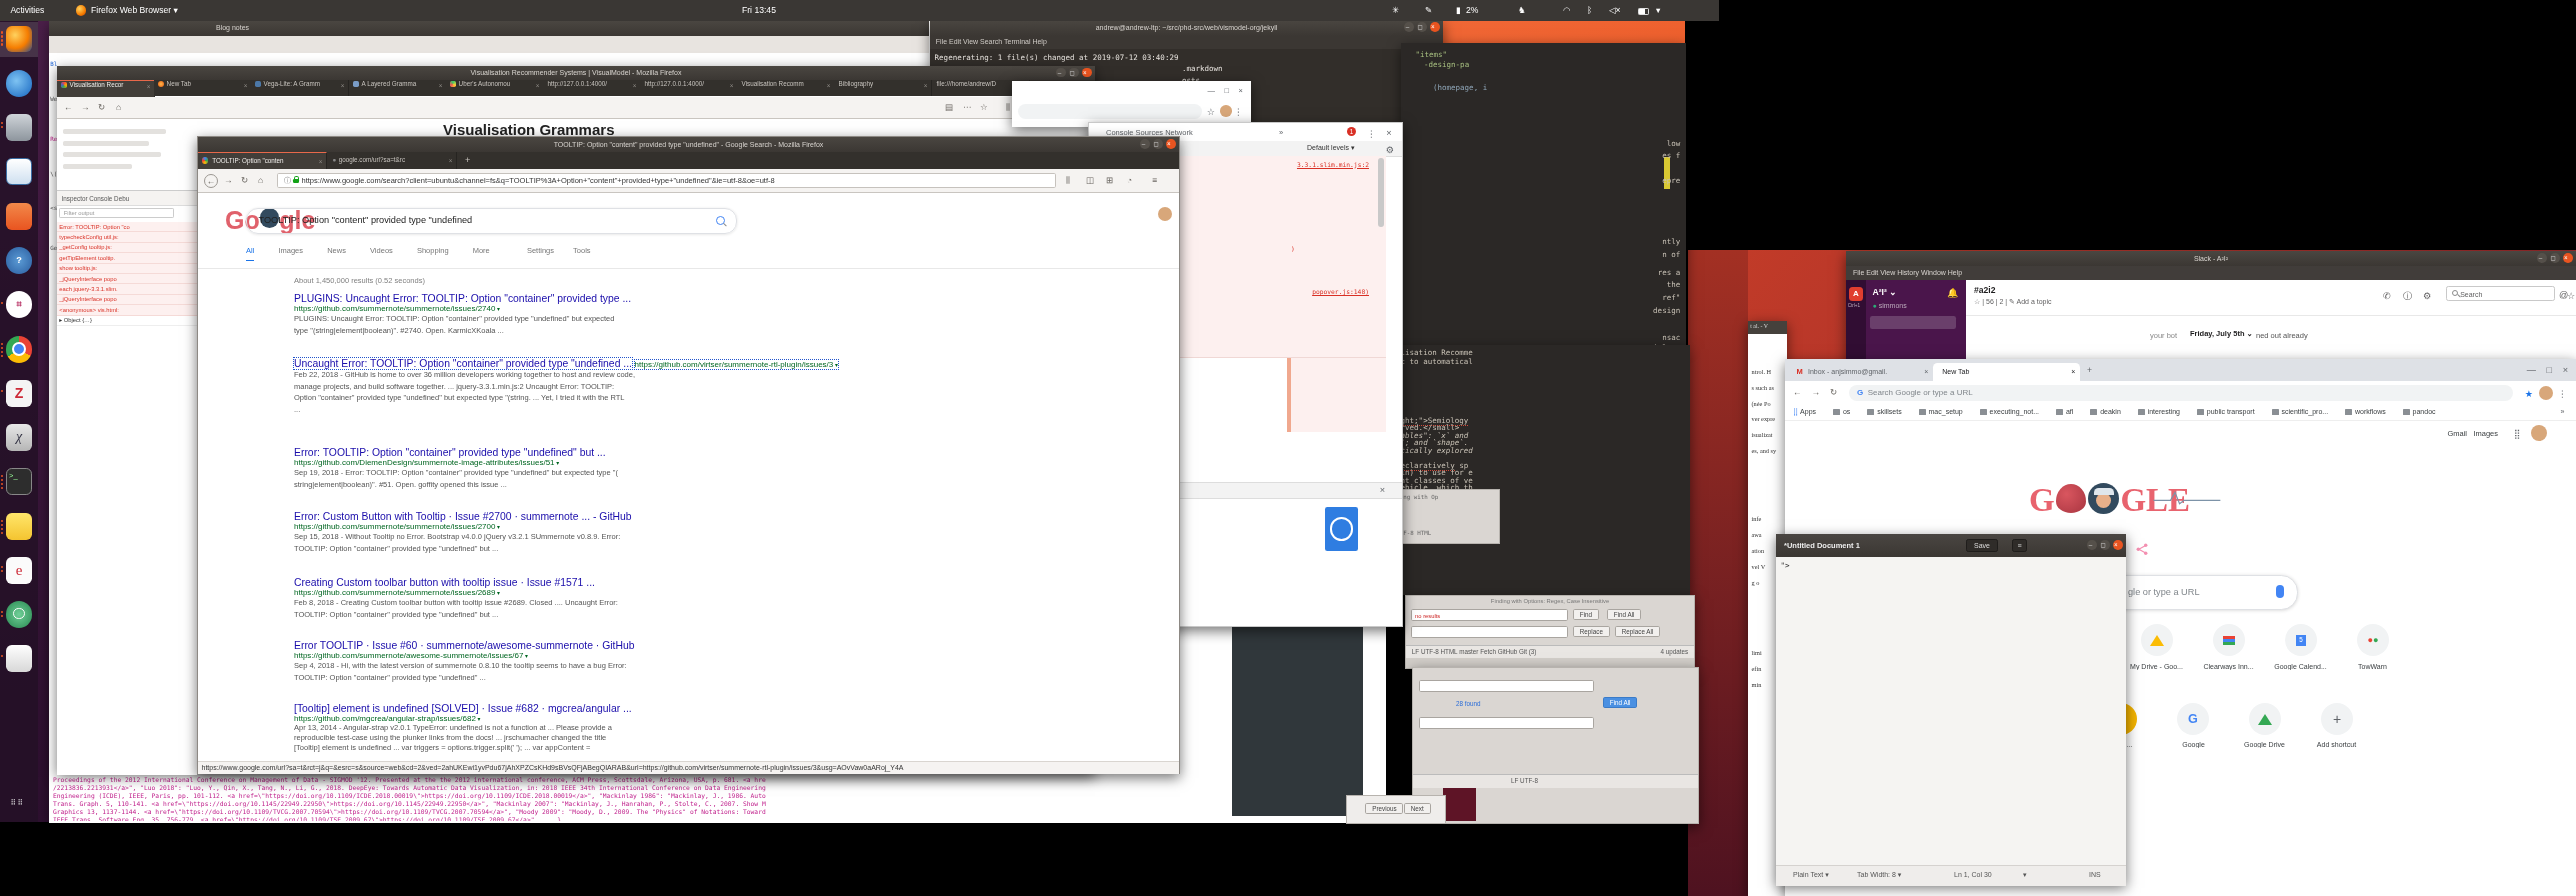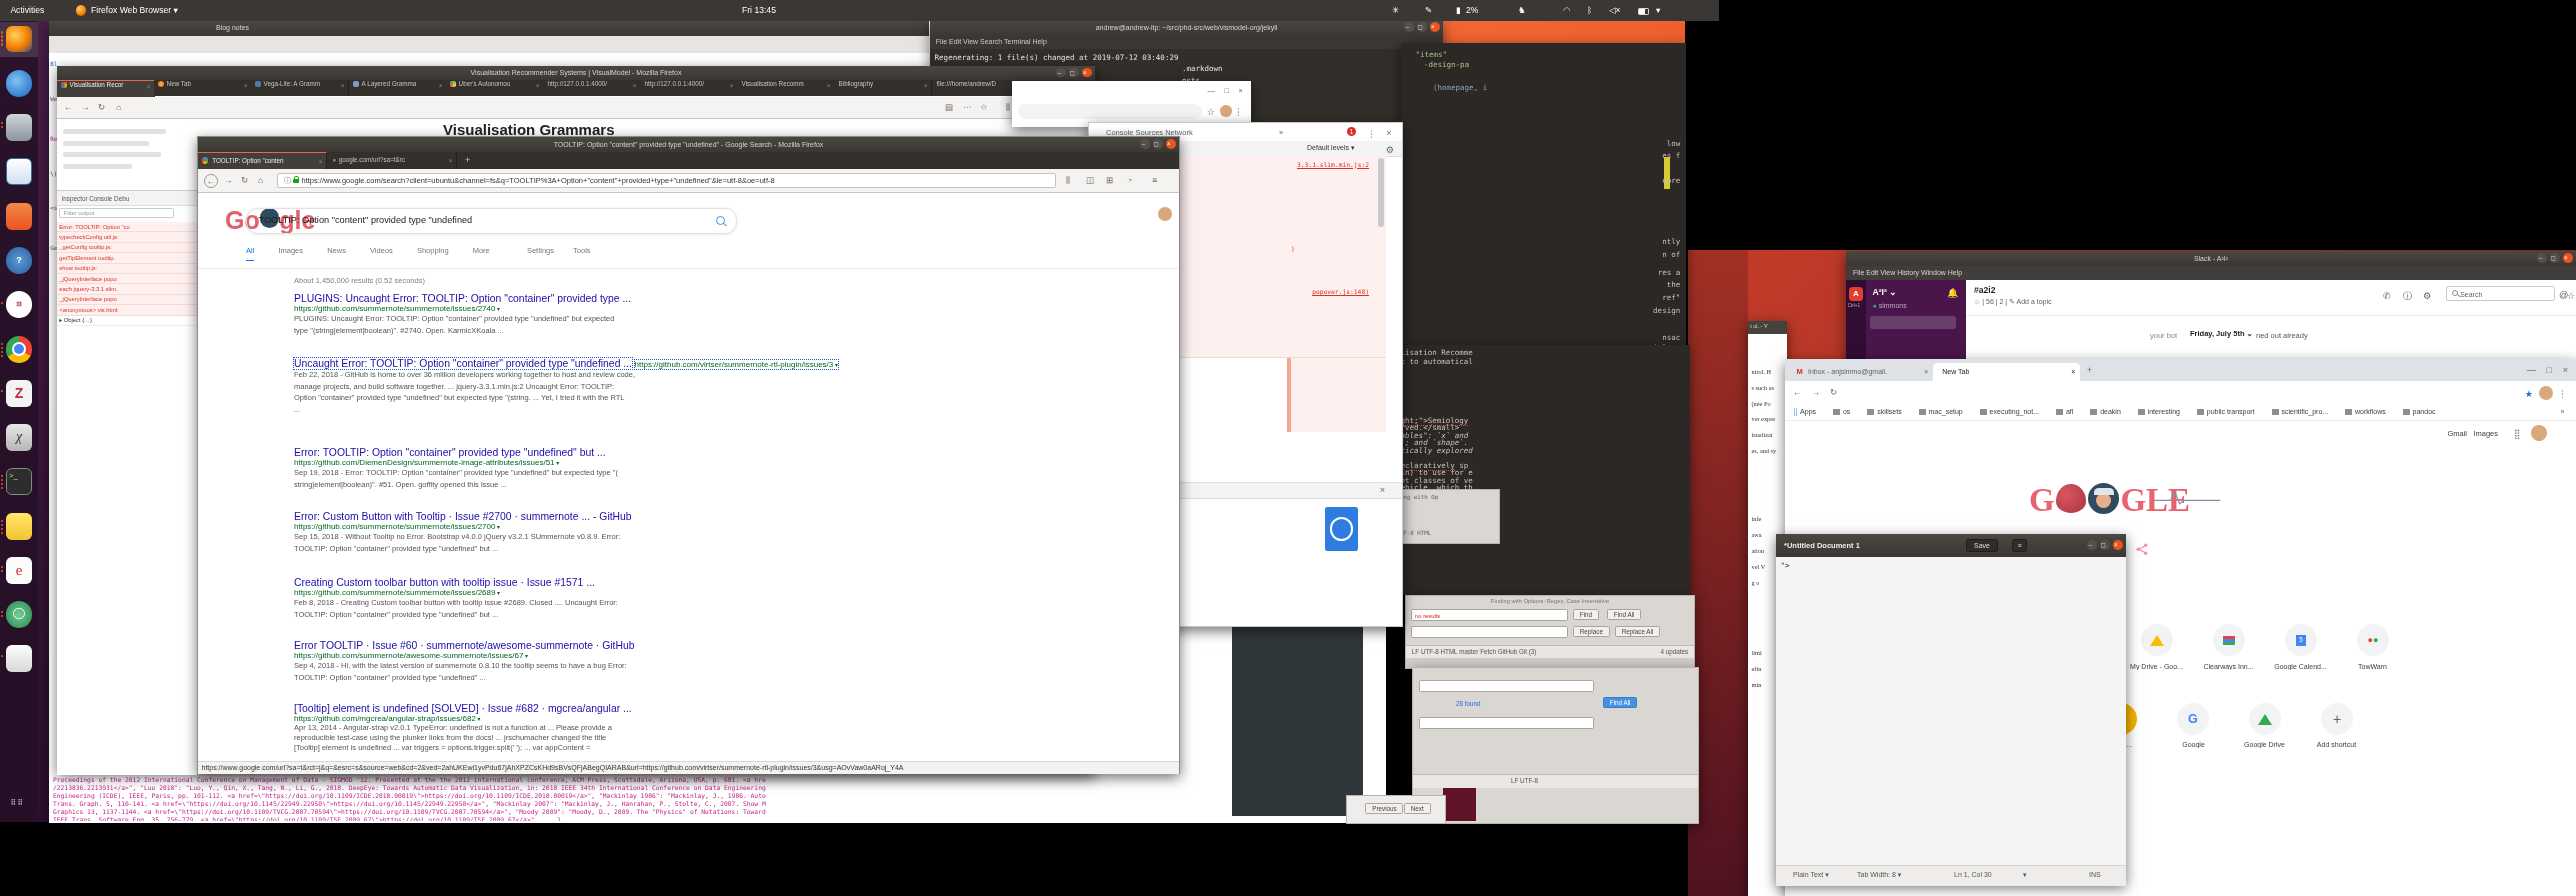--- a/index.html
+++ b/index.html
@@ -535,20 +535,23 @@
       </div>
       <span class="abs" style="left:302px;top:6.3px;color:#5f6368;font-size:8.6px;">+</span>
       <span class="abs" style="right:40px;top:6.3px;color:#5f6368;">—</span>
       <span class="abs" style="right:24px;top:6.3px;color:#5f6368;">□</span>
       <span class="abs" style="right:8px;top:6.3px;color:#5f6368;">×</span>
     </div>
     <div class="abs" style="left:0;top:22px;width:100%;height:23px;background:#fff;border-bottom:0.6px solid #dadce0;">
       <span class="abs navg" style="left:8px;top:5.8px;">←</span>
       <span class="abs navg" style="left:26.5px;top:5.8px;">→</span>
       <span class="abs navg" style="left:45px;top:5.8px;">↻</span>
+      <div class="craddr" style="left:64px;top:3.5px;width:664px;height:16px;padding:3.5px 0 0 8px;box-sizing:border-box;">
+        <span style="color:#4285f4;font-weight:bold;">G</span>&nbsp;&nbsp;<span>Search Google or type a URL</span>
+      </div>
       <span class="abs" style="right:43px;top:7px;color:#1a73e8;">★</span>
       <span class="abs" style="right:23px;top:4.6px;width:14px;height:14px;border-radius:50%;background:#d8a77a;"></span>
       <span class="abs" style="right:9.2px;top:7px;color:#5f6368;">⋮</span>
     </div>
     <div class="abs bkm" style="left:0;top:45px;width:100%;height:17px;background:#fff;border-bottom:0.6px solid #eee;padding:4px 0 0 8px;box-sizing:border-box;white-space:nowrap;">
       <span><span style="color:#4285f4;">⣿</span> <span>Apps</span></span>
       <span style="margin-left:15px;"><span class="folder"></span><span>os</span></span>
       <span style="margin-left:15px;"><span class="folder"></span><span>skillsets</span></span>
       <span style="margin-left:15px;"><span class="folder"></span><span>mac_setup</span></span>
       <span style="margin-left:15px;"><span class="folder"></span><span>executing_not...</span></span>
@@ -574,20 +577,24 @@
         </svg>
     </div>
     <svg class="abs" style="left:351px;top:184px;" width="12.6" height="12.6" viewBox="0 0 22 22">
         <circle cx="17" cy="4" r="3" fill="#f48fb1"></circle>
         <circle cx="4" cy="11" r="3" fill="#f48fb1"></circle>
         <circle cx="17" cy="18" r="3" fill="#f48fb1"></circle>
         <line x1="5" y1="11" x2="16" y2="5" stroke="#f48fb1" stroke-width="2"></line>
         <line x1="5" y1="11" x2="16" y2="17" stroke="#f48fb1" stroke-width="2"></line>
       </svg>
 
+    <div class="abs" style="left:221px;top:216px;width:290px;height:33px;background:#fff;border:0.6px solid #dfe1e5;border-radius:16.7px;box-shadow:0 0.6px 3.5px rgba(32,33,36,.18);">
+      <span class="abs" style="left:121px;top:11px;font-size:9.2px;color:#80868b;">gle or type a URL</span>
+      <span class="abs" style="right:12.6px;top:9.2px;width:8px;height:12.6px;background:#4285f4;border-radius:4px;"></span>
+    </div>
 
     <div>
       <div class="tilec" style="left:356px;top:265px;"><span style="display:inline-block;width:0;height:0;border-left:7px solid transparent;border-right:7px solid transparent;border-bottom:11.5px solid #fbbc05;vertical-align:middle;"></span></div>
       <div class="tilel" style="left:340px;top:304px;">My Drive - Goo...</div>
       <div class="tilec" style="left:428px;top:265px;"><span style="display:inline-block;width:11.5px;height:9.2px;background:linear-gradient(#ea4335 33%,#4285f4 33% 66%,#34a853 66%);vertical-align:middle;"></span></div>
       <div class="tilel" style="left:412px;top:304px;">Clearways Inn...</div>
       <div class="tilec" style="left:500px;top:265px;"><span style="display:inline-block;width:10.4px;height:10.4px;background:#4285f4;color:#fff;font-size:6.3px;line-height:10.4px;vertical-align:middle;">5</span></div>
       <div class="tilel" style="left:484px;top:304px;">Google Calend...</div>
       <div class="tilec" style="left:572px;top:265px;"><span style="color:#ea4335;">●</span><span style="color:#34a853;">●</span></div>
       <div class="tilel" style="left:556px;top:304px;">TowWarn</div>

